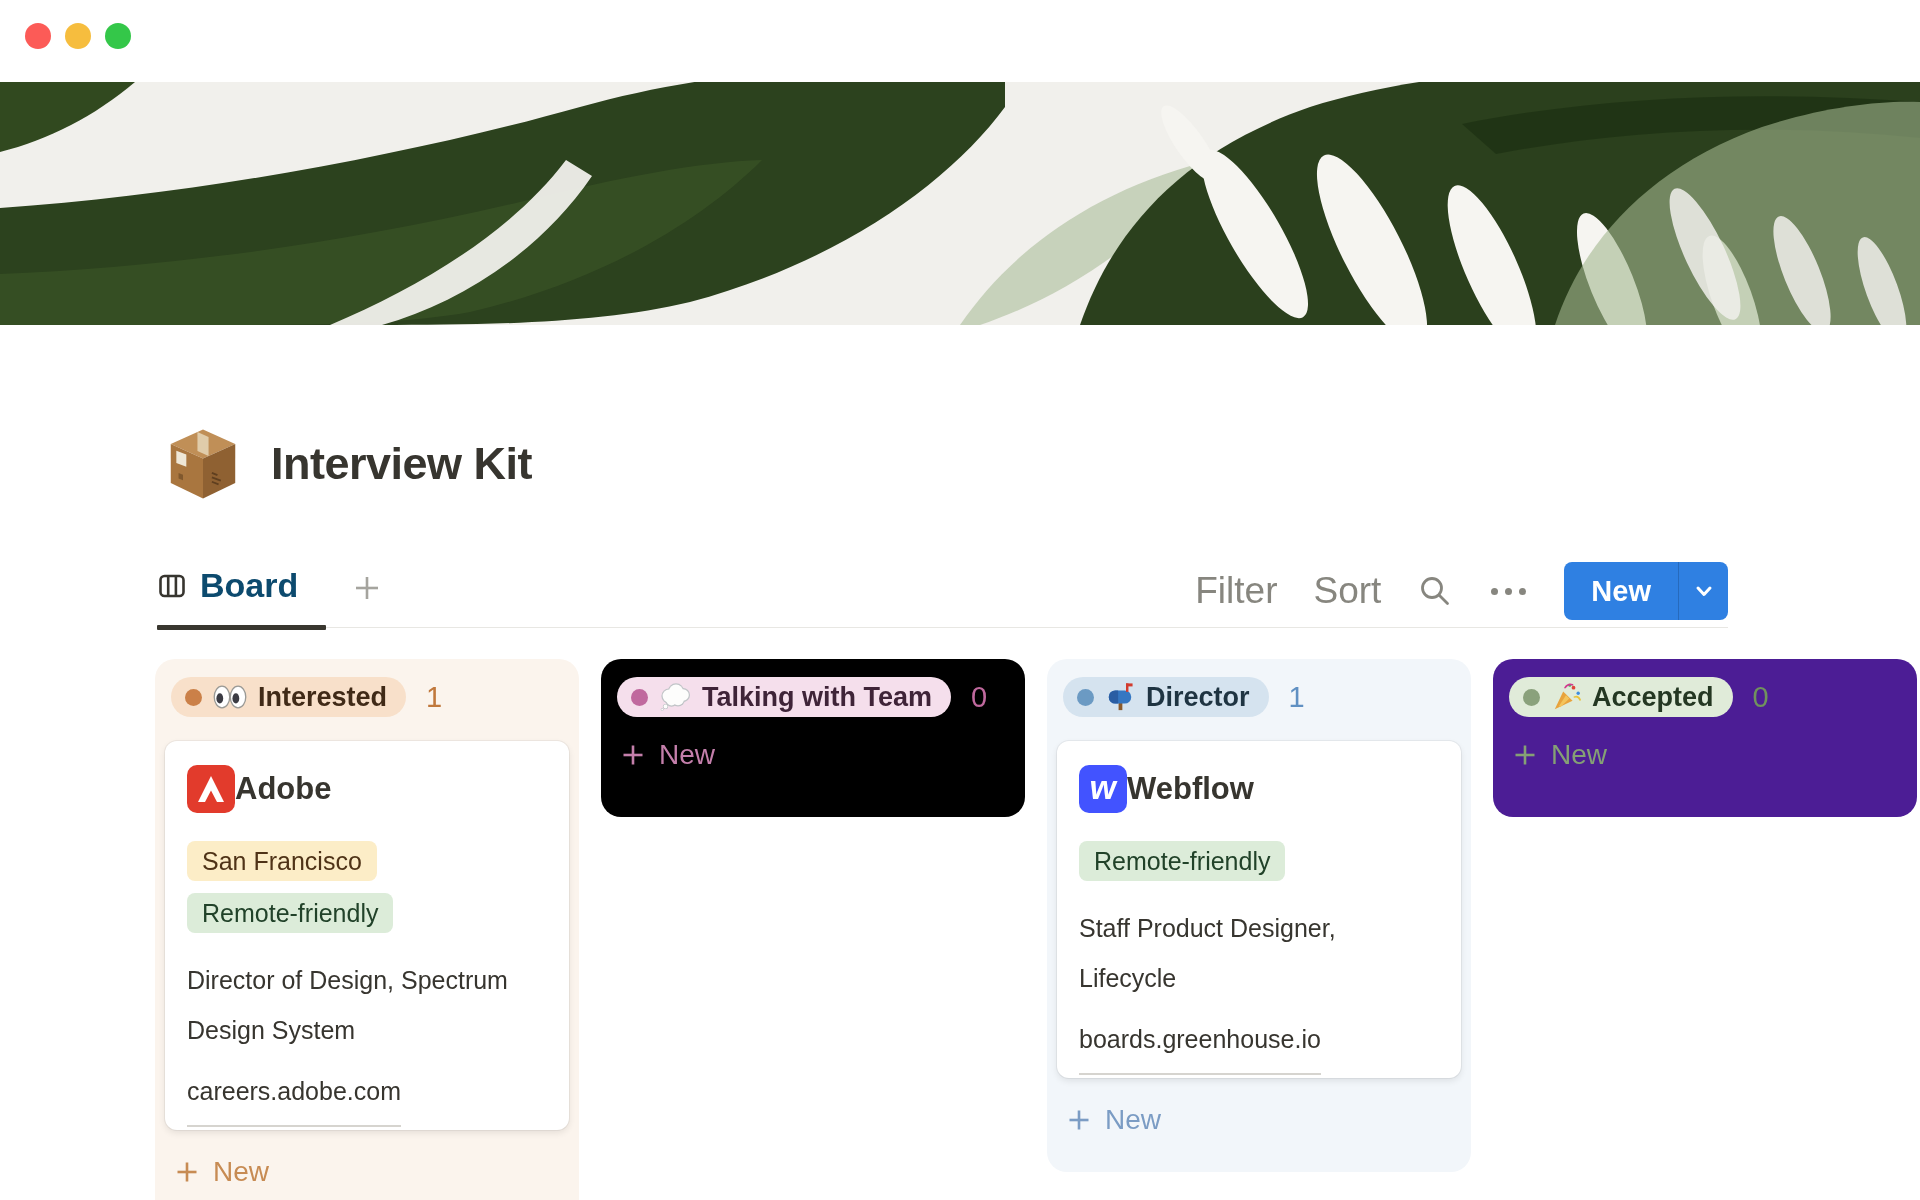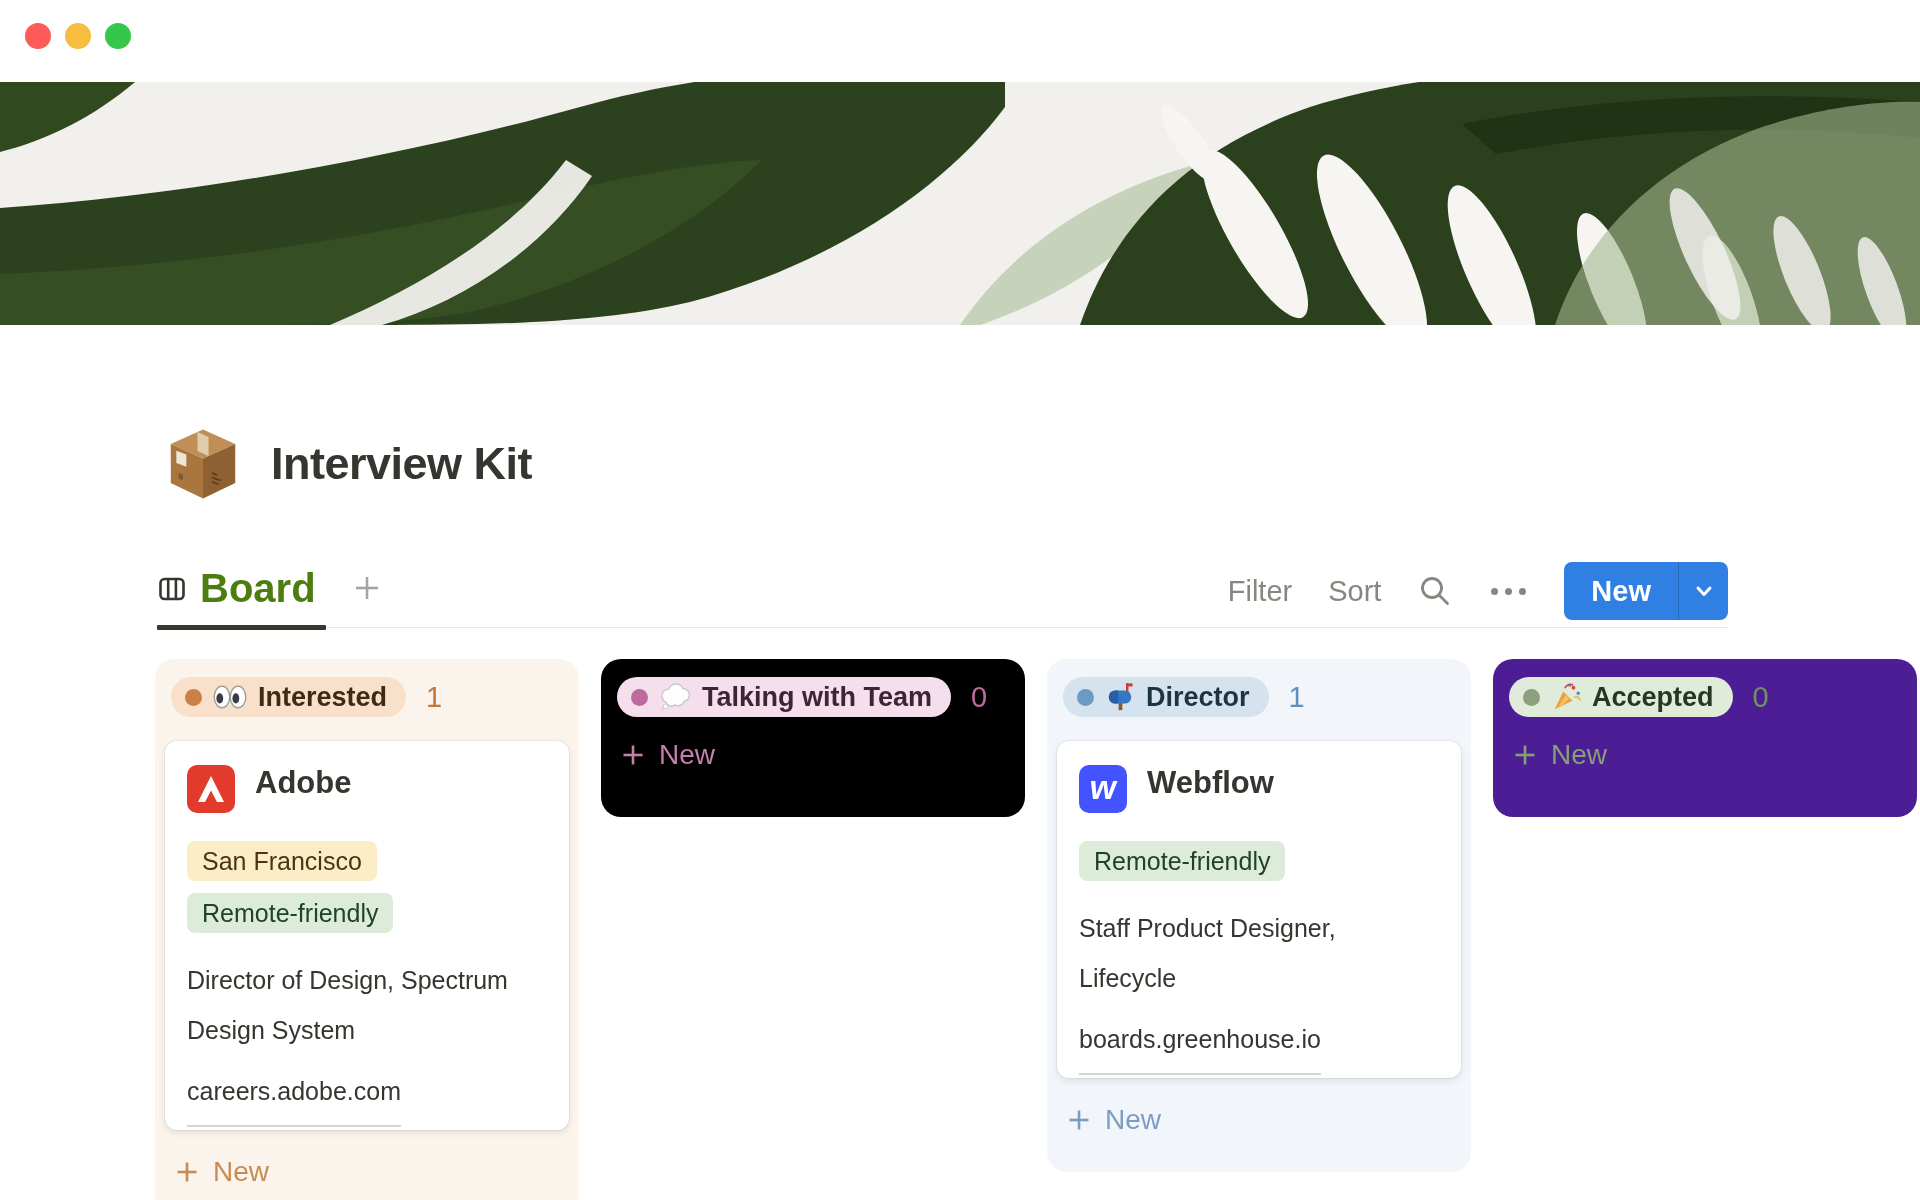--- a/index.html
+++ b/index.html
@@ -21,27 +21,27 @@
 
   
   .title-row { position:absolute; left:163px; top:424px; display:flex; align-items:center; gap:28px; }
   .page-icon svg { width:80px; height:80px; display:block; }
   .page-title { font-size:45px; font-weight:700; letter-spacing:-0.5px; color:#37352f; }
 
   
   .tabbar { position:absolute; left:157px; top:550px; width:1571px; height:78px;
             border-bottom:1px solid #e8e7e3; }
   .tab-active { position:absolute; left:0; top:16px; display:flex; align-items:center; gap:13px; }
-  .tab-active .tab-label { font-size:40px; font-weight:600; color:#4d7c0f; }
+  .tab-active .tab-label { font-size:34px; font-weight:600; color:#0c4a6e; }
   .add-view { position:absolute; left:190px; top:18px; width:40px; height:40px;
               display:flex; align-items:center; justify-content:center; }
   .active-underline { position:absolute; left:0; bottom:-3px; width:169px; height:5px;
                       background:#39372f; border-radius:1px; }
   .toolbar { position:absolute; right:0; top:12px; display:flex; align-items:center; gap:36px; }
-  .tool-text { font-size:29px; color:#87867f; }
+  .tool-text { font-size:37px; color:#87867f; }
   .dots { display:flex; gap:7px; align-items:center; padding:6px 2px; }
   .dots span { width:7px; height:7px; border-radius:50%; background:#87867f; }
   .new-btn { display:flex; align-items:stretch; height:58px; background:#2f80e2;
              border-radius:8px; overflow:hidden; color:#fff; }
   .new-btn-main { display:flex; align-items:center; padding:0 27px; font-size:29px; font-weight:600; }
   .new-btn-split { width:50px; display:flex; align-items:center; justify-content:center;
                    border-left:1px solid rgba(10,40,80,0.25); }
 
   
   .board { position:absolute; left:155px; top:659px; display:flex; gap:22px; align-items:flex-start; }
@@ -49,21 +49,21 @@
   .column.short { padding-bottom:40px; }
   .col-header { display:flex; align-items:center; gap:20px; padding:0 6px; }
   .pill { display:inline-flex; align-items:center; gap:11px; height:40px;
           padding:0 19px 0 14px; border-radius:21px; font-size:27px; font-weight:600; white-space:nowrap; }
   .dot { width:17px; height:17px; border-radius:50%; flex:0 0 auto; }
   .pill .emoji svg { display:block; }
   .count { font-size:29px; }
 
   .card { background:#fff; border-radius:12px; margin-top:24px; padding:24px 22px;
           box-shadow:0 0 0 1px rgba(15,15,15,0.05), 0 3px 7px rgba(15,15,15,0.09); }
-  .card-top { display:flex; align-items:flex-start; gap:20px; margin-bottom:28px; }
+  .card-top { display:flex; align-items:center; margin-bottom:28px; }
   .logo { width:48px; height:48px; border-radius:10px; display:flex; align-items:center;
           justify-content:center; flex:0 0 auto; }
   .logo svg { display:block; }
   .logo .wf-letter { color:#fff; font-size:34px; font-weight:700; transform:skewX(-8deg); line-height:1; padding-bottom:4px; }
   .company { font-size:31px; font-weight:600; color:#37352f; }
   .tag { display:inline-block; padding:5px 15px; border-radius:8px; font-size:25px; line-height:30px; }
   .tag-row { margin-bottom:12px; }
   .tag-row:last-child { margin-bottom:0; }
   .role { font-size:25px; line-height:50px; color:#37352f; margin-top:22px; max-width:362px; }
   .link-row { margin-top:22px; font-size:25px; }

